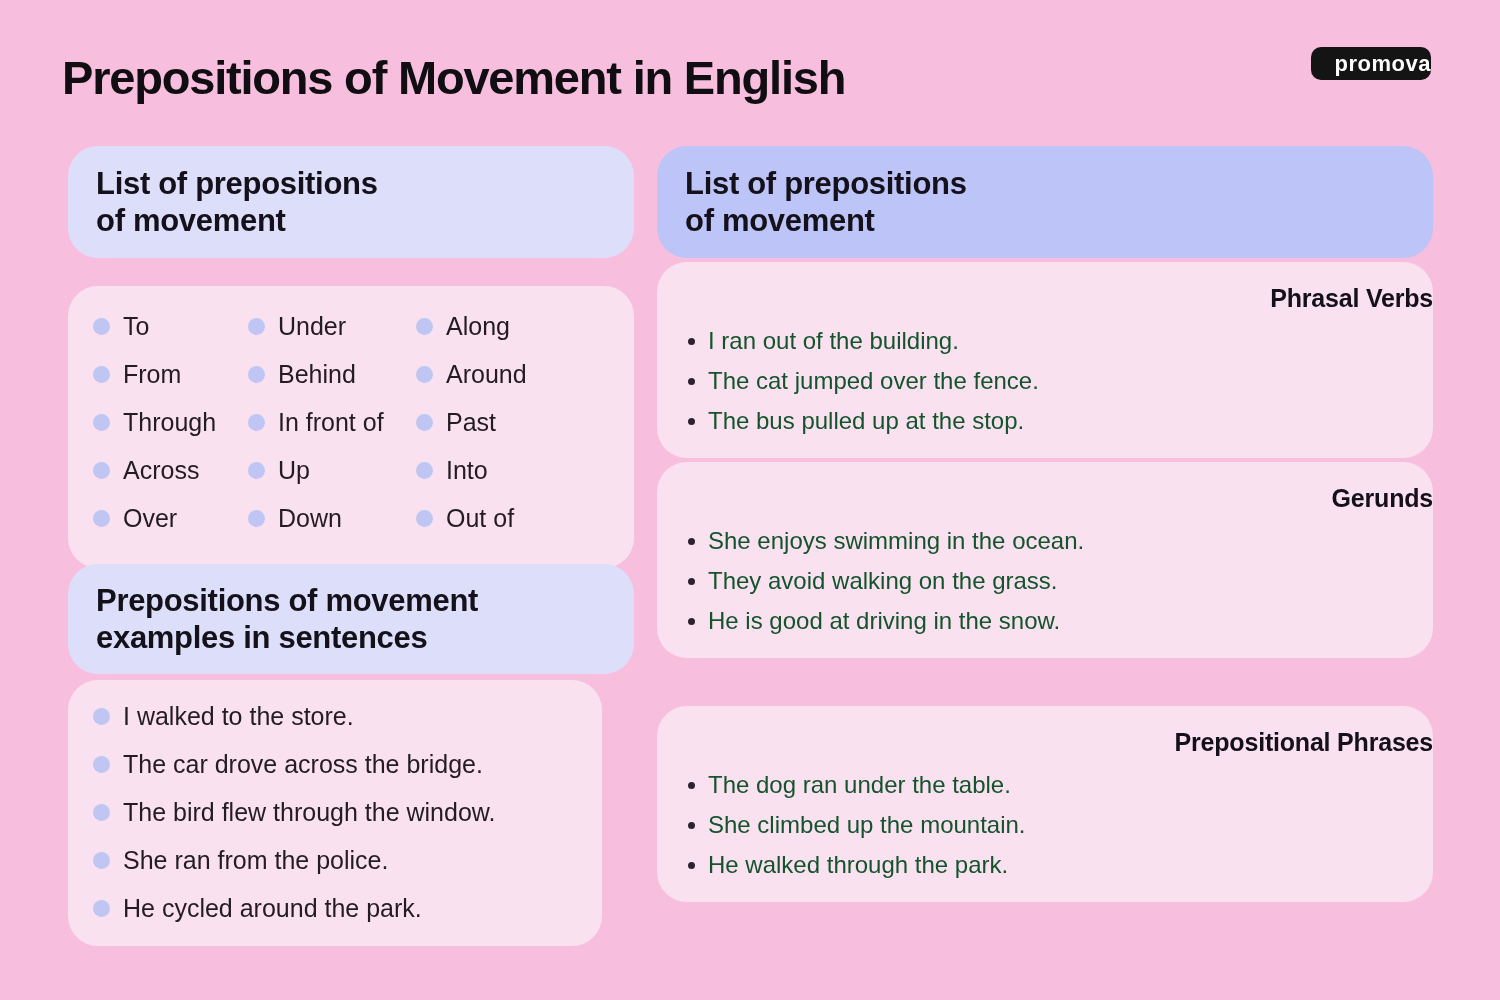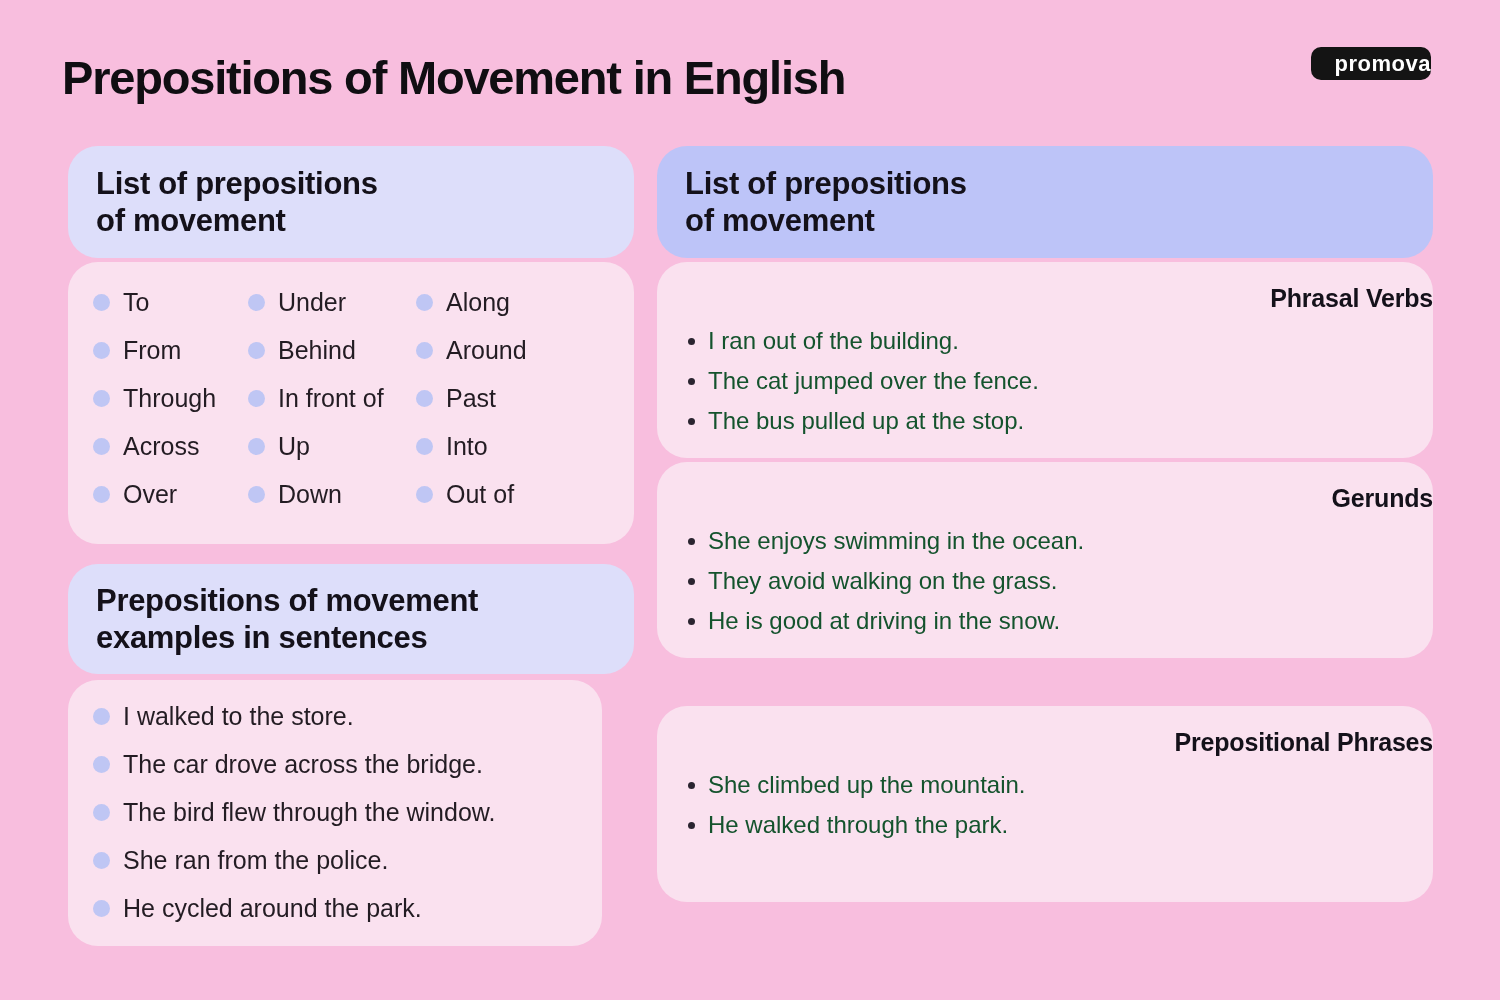--- a/index.html
+++ b/index.html
@@ -31,21 +31,21 @@
   #card-l1 { left:68px;  top:146px; width:566px; height:112px; }
   #card-l2 { left:68px;  top:262px; width:566px; height:282px; padding:16px 0 0 25px; }
   #card-l3 { left:68px;  top:564px; width:566px; height:110px; }
   #card-l4 { left:68px;  top:680px; width:534px; height:266px; padding:12px 0 0 25px; }
   #card-r1 { left:657px; top:146px; width:776px; height:112px; }
   .right-card { left:657px; width:776px; height:196px; padding:20px 0 0 20px; }
   #card-r2 { top:262px; }
   #card-r3 { top:462px; }
   #card-r4 { top:662px;margin-top:44px; }
 
-  .prep-grid { display:grid; grid-template-columns:155px 168px 1fr; }
+  .prep-grid { display:grid; grid-template-columns:155px 168px 1fr;margin-top:24px; }
   .li-row {
     display:flex; align-items:center; height:48px;
     font-size:25px; color:#231C23;
   }
   .dot {
     width:17px; height:17px; border-radius:50%;
     background:#BFC6F4; margin-right:13px; flex:none;
   }
   .section-title {
     font-size:25px; font-weight:800; color:#14111A;
@@ -207,20 +207,24 @@
     <div class="r-row">
         <span class="small-dot"></span>
         <span>He is good at driving in the snow.</span>
       </div>
   </div>
 
   <div class="card pinkcard right-card" id="card-r4">
     <div class="section-title">Prepositional Phrases</div>
     <div class="r-row">
         <span class="small-dot"></span>
+        <span>The dog ran under the table.</span>
+      </div>
+    <div class="r-row">
+        <span class="small-dot"></span>
         <span>She climbed up the mountain.</span>
       </div>
     <div class="r-row">
         <span class="small-dot"></span>
         <span>He walked through the park.</span>
       </div>
   </div>
 
 </div>
 

